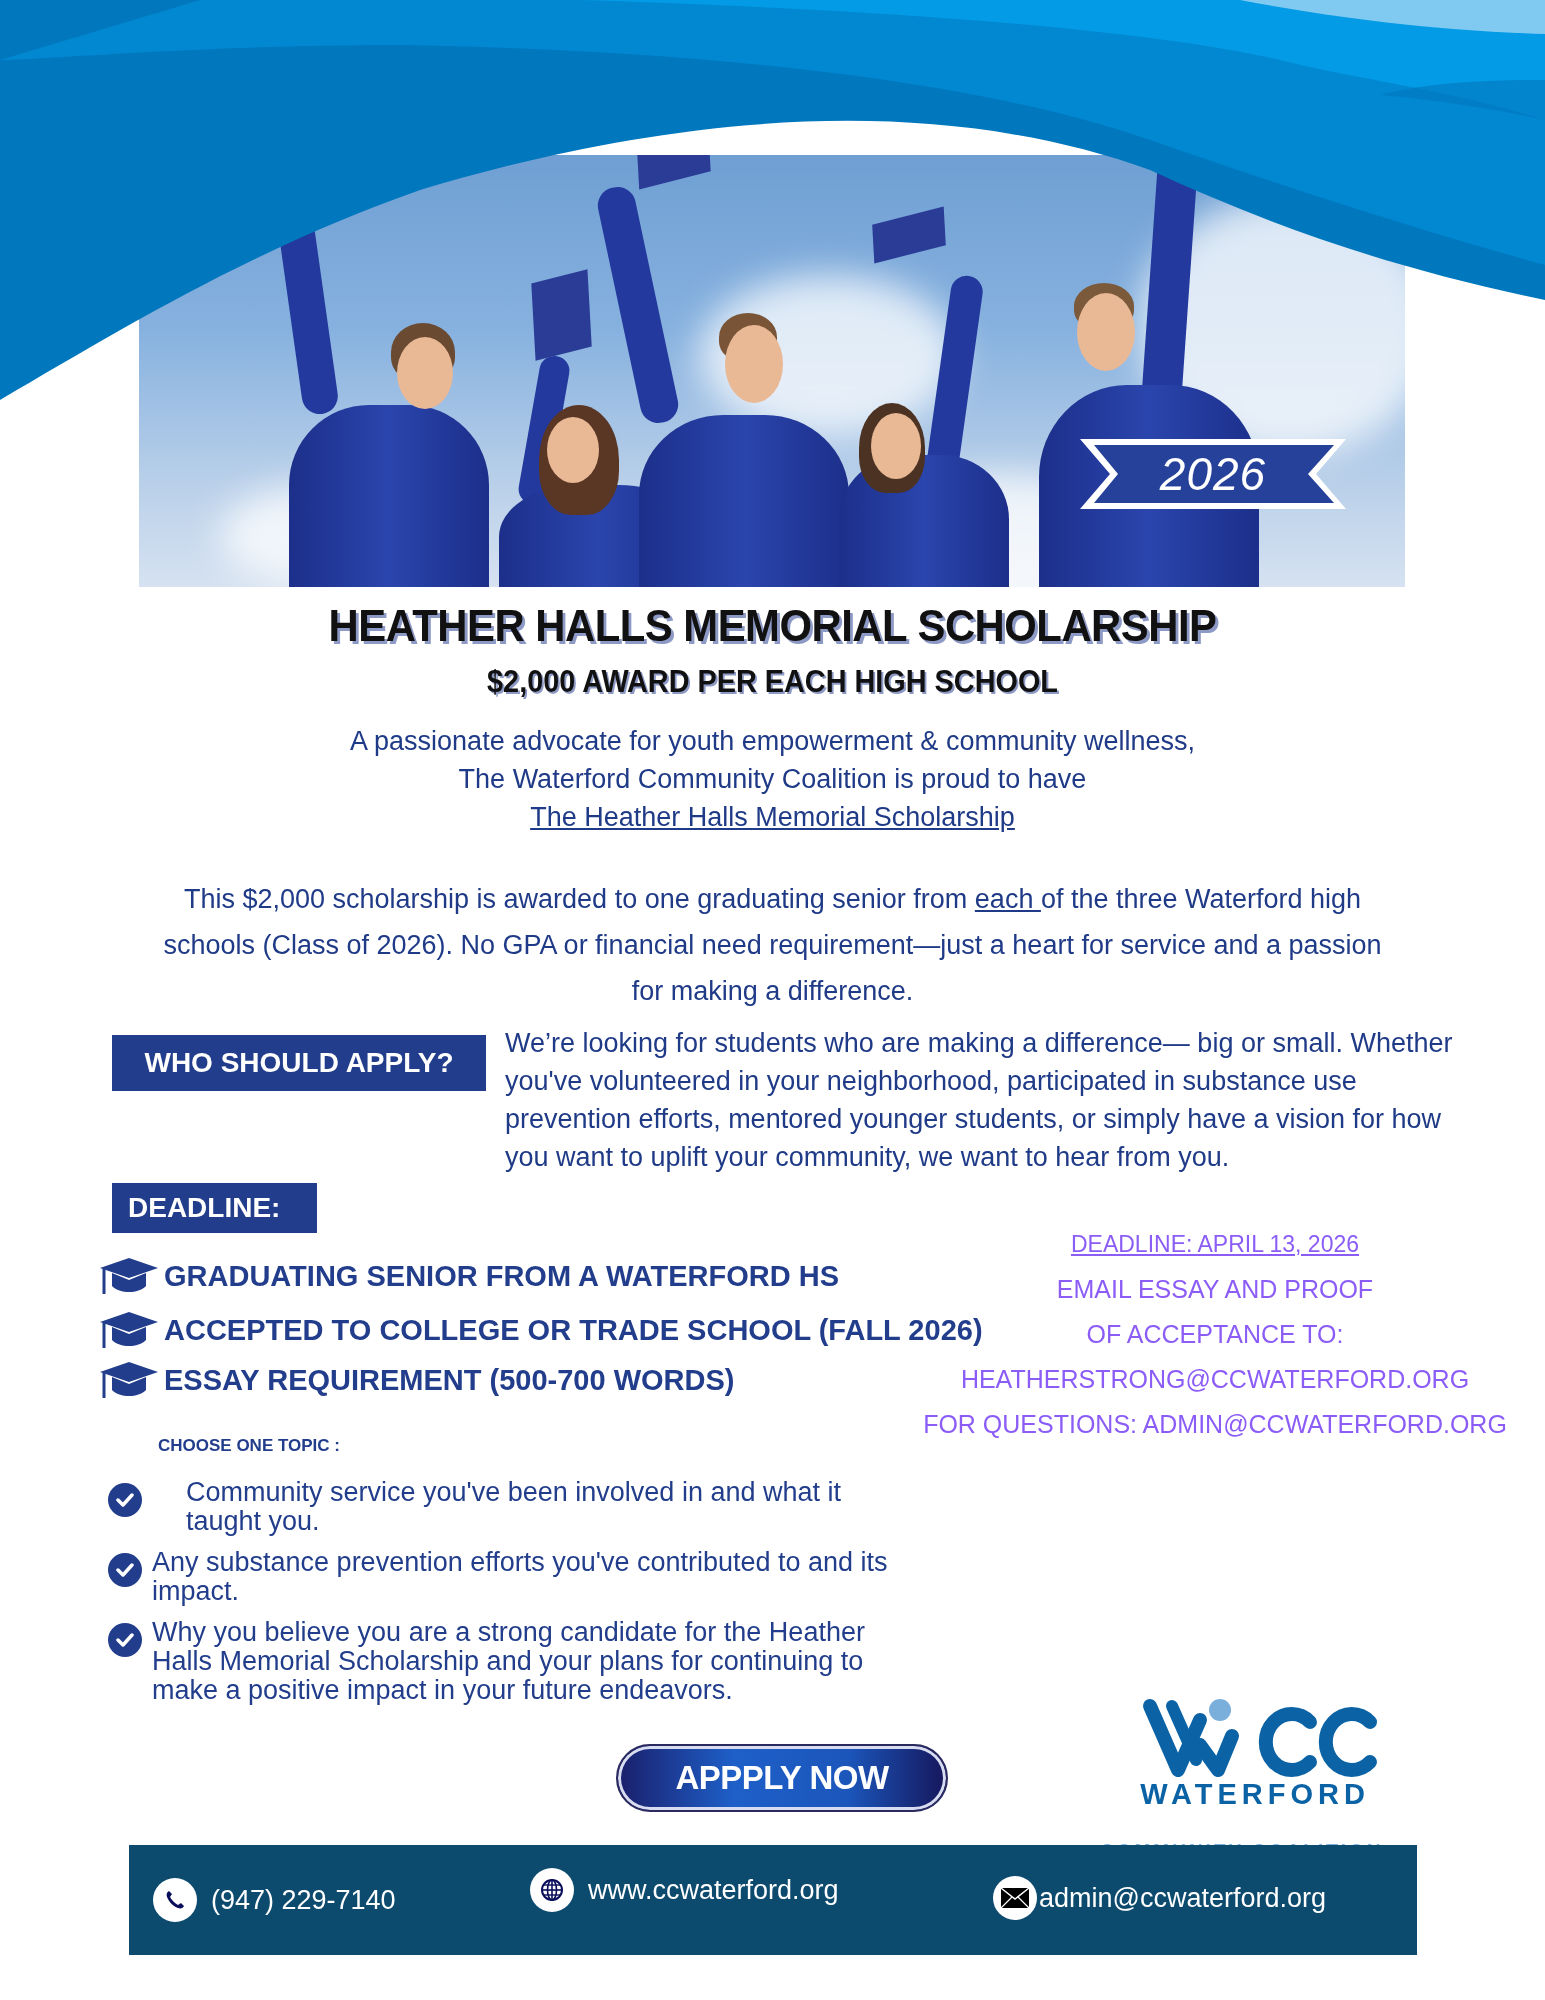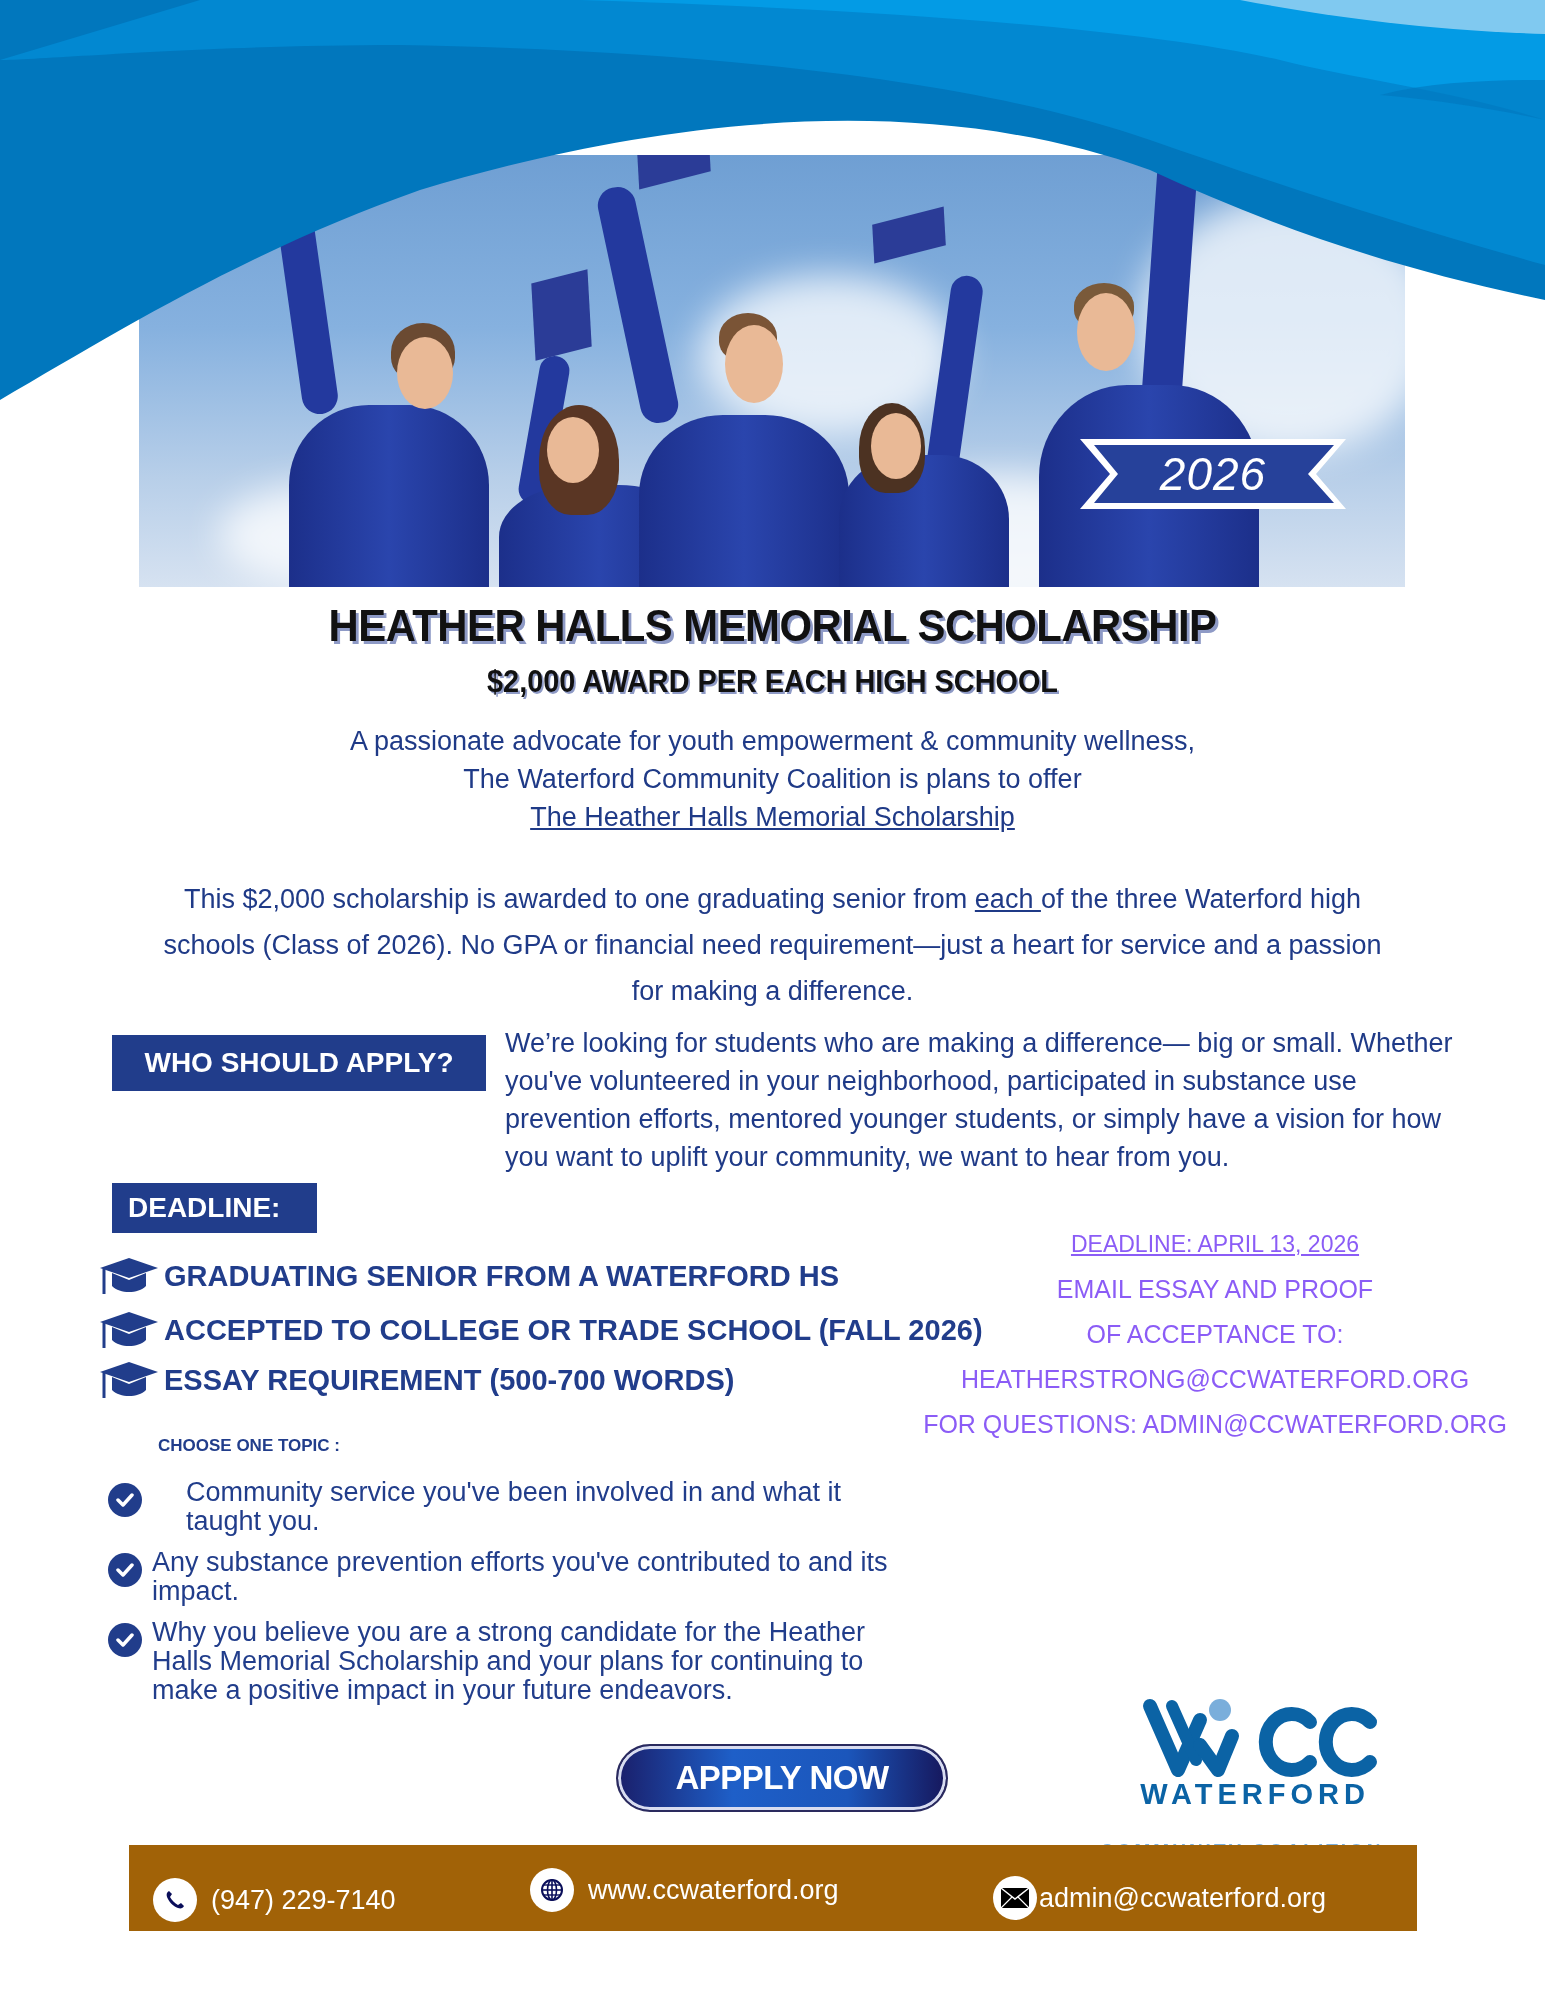--- a/index.html
+++ b/index.html
@@ -56,21 +56,21 @@
   #topic-1 { top:1548px; }
   #topic-2 { top:1618px; }
 
   #apply-btn { left:616px; top:1744px; width:328px; height:64px; border-radius:34px;
     background:linear-gradient(90deg,#1a1f6b 0%,#1e5fc8 35%,#1b56bb 70%,#16175c 100%);
     border:2px solid #2a2a5e; box-shadow:inset 0 0 0 3px #d8dcf0; display:flex; align-items:center; justify-content:center;
     color:#fff; font-weight:bold; font-size:33px; letter-spacing:-0.5px; cursor:pointer; }
 
   #logo { left:1100px; top:1690px; width:330px; height:150px; }
 
-  #footer { left:129px; top:1845px; width:1288px; height:86px; background:#a16207; }
+  #footer { left:129px; top:1845px; width:1288px; height:110px; background:#0c4a6e; }
   .foot-item { position:absolute; top:0; height:110px; display:flex; align-items:center; color:#fff; font-size:27px; }
   .foot-icon { width:44px; height:44px; border-radius:50%; background:#fff; display:flex; align-items:center; justify-content:center; margin-right:14px; }
   #foot-phone { left:24px; }
   #foot-web { left:401px; top:-10px; }
   #foot-email { left:864px; top:-2px; }
   #foot-email .foot-icon { margin-right:2px; }
 </style>
 </head>
 <body>
 
@@ -123,21 +123,21 @@
     <polygon points="16,8 256,8 230,37 256,66 16,66 40,37" fill="#26419a"></polygon>
   </svg>
   <div id="year-text">2026</div>
 </div>
 
 <div id="main-title" class="abs title">HEATHER HALLS MEMORIAL SCHOLARSHIP</div>
 <div id="sub-title" class="abs title">$2,000 AWARD PER EACH HIGH SCHOOL</div>
 
 <div id="intro" class="abs body-text">
   <div>A passionate advocate for youth empowerment &amp; community wellness,</div>
-  <div>The Waterford Community Coalition is plans to offer</div>
+  <div>The Waterford Community Coalition is proud to have</div>
   <div class="u">The Heather Halls Memorial Scholarship</div>
 </div>
 
 <div id="desc" class="abs body-text">
   <span>This $2,000 scholarship is awarded to one graduating senior from </span><span class="u">each </span><span>of the three Waterford high schools (Class of 2026). No GPA or financial need requirement—just a heart for service and a passion for making a difference.</span>
 </div>
 
 <div id="who-box" class="abs label-box">WHO SHOULD APPLY?</div>
 <div id="who-text" class="abs body-text">We’re looking for students who are making a difference— big or small. Whether you've volunteered in your neighborhood, participated in substance use prevention efforts, mentored younger students, or simply have a vision for how you want to uplift your community, we want to hear from you.</div>
 

